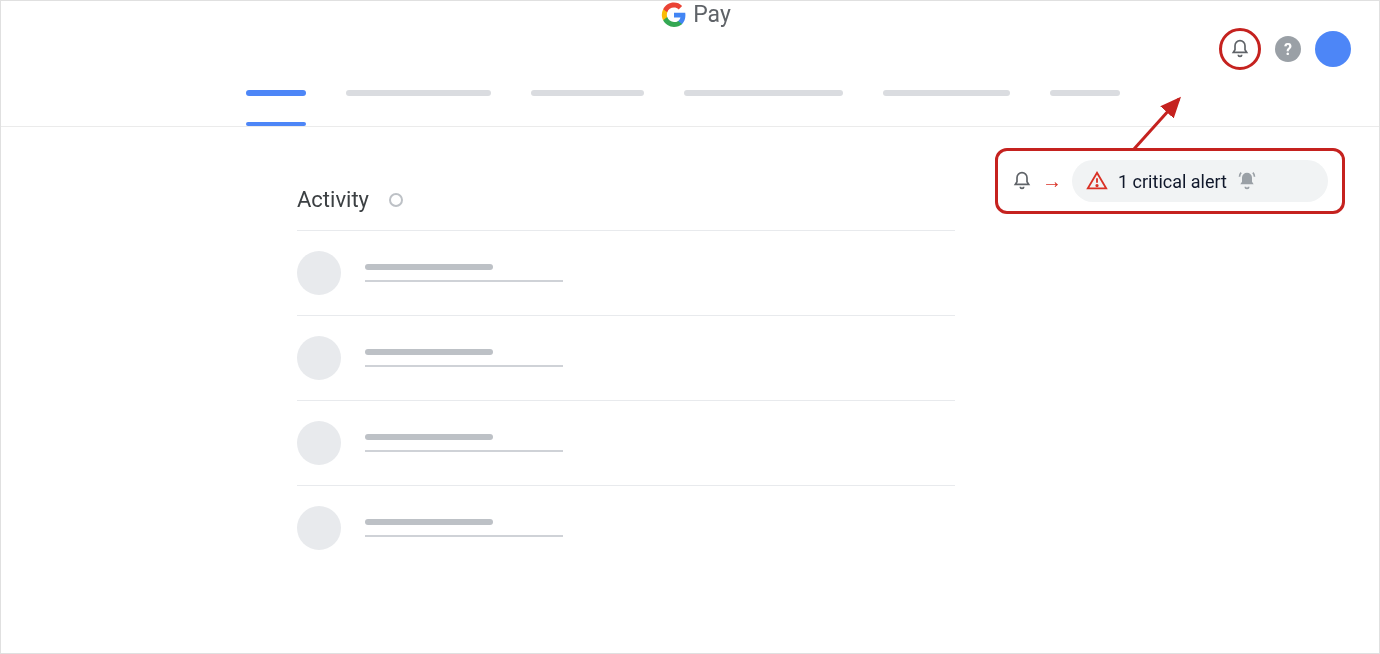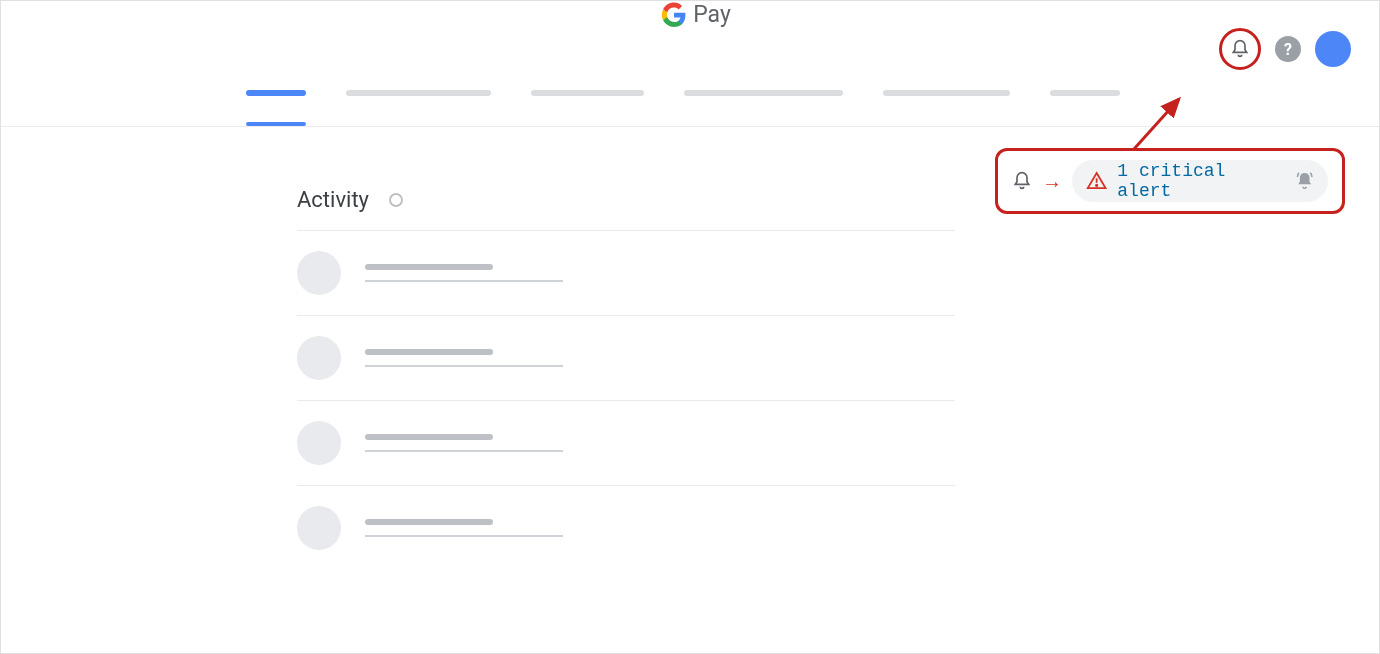--- a/index.html
+++ b/index.html
@@ -163,22 +163,21 @@
     height: 42px;
     background: #f1f3f4;
     border-radius: 21px;
     display: flex;
     align-items: center;
     gap: 10px;
     padding: 0 14px;
   }
   .pill-text {
     font-size: 18px;
-    color: #0369a1;
-    font-family: Liberation Mono, monospace;
+    color: #0f172a;
   }
   
   .connector {
     position: absolute;
     top: 88px;
     right: 185px;
     width: 70px;
     height: 70px;
     pointer-events: none;
   }

